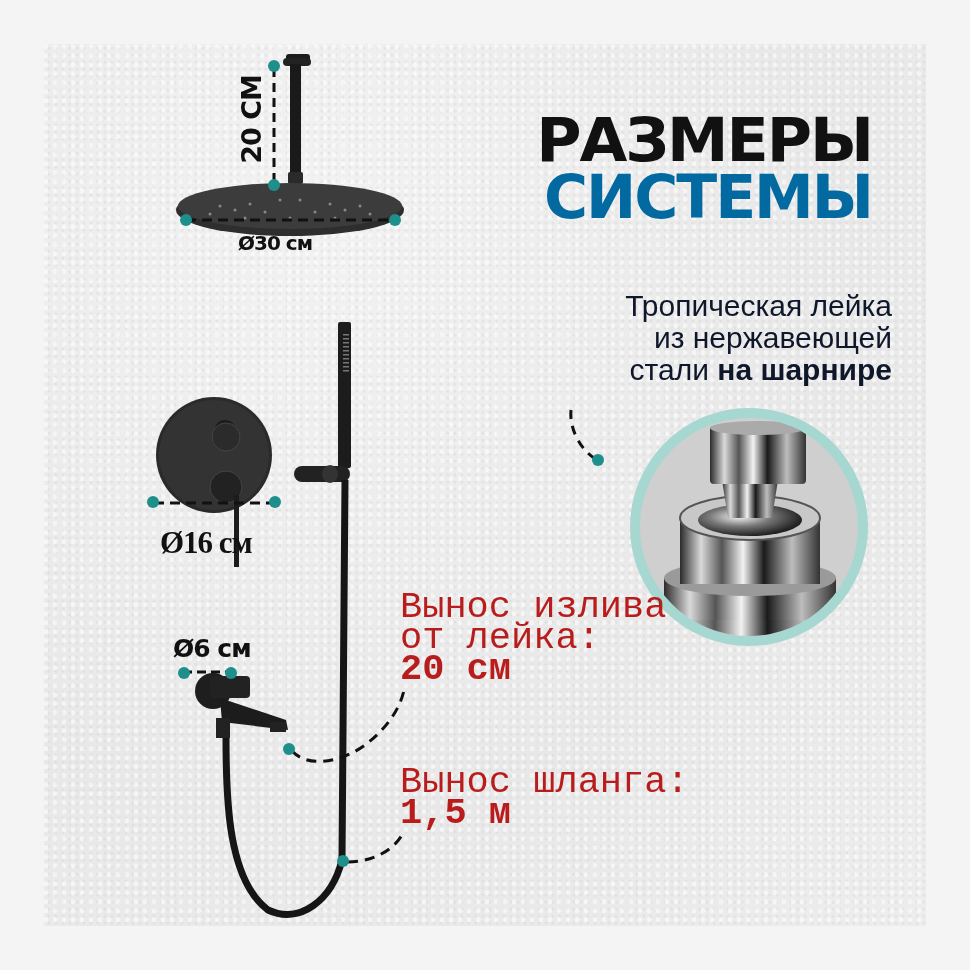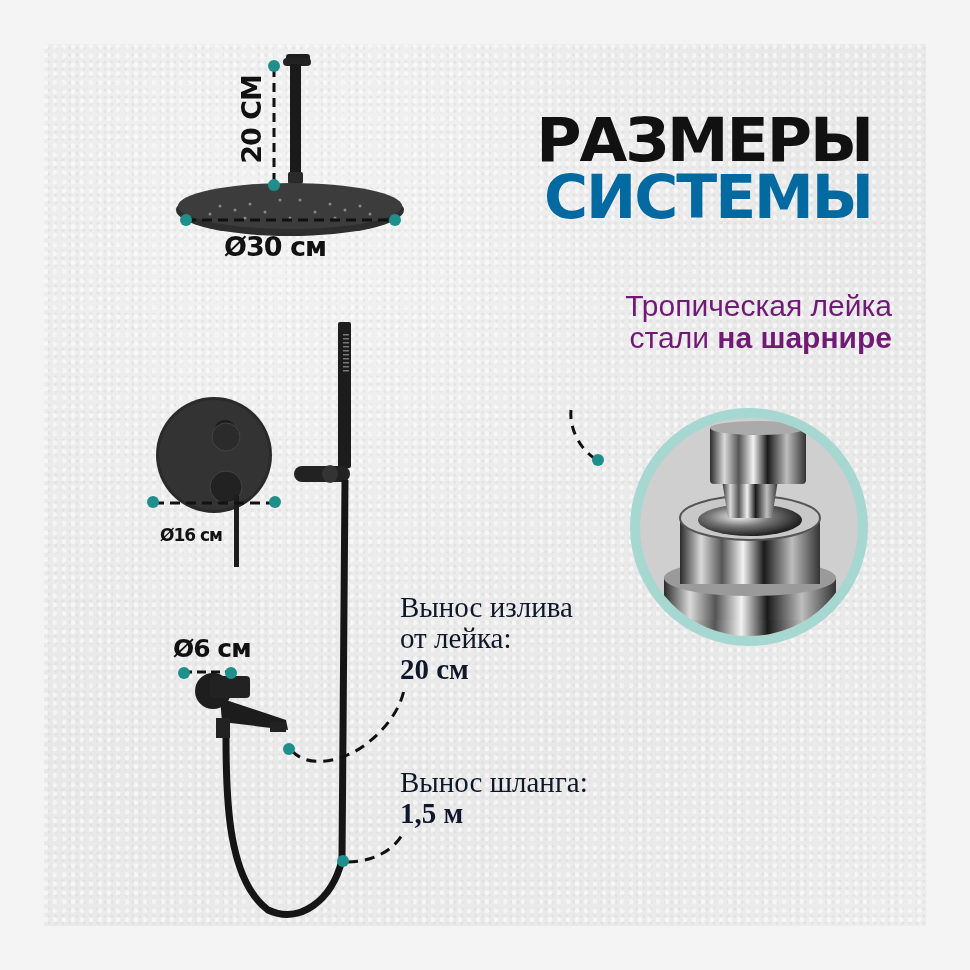--- a/index.html
+++ b/index.html
@@ -20,26 +20,26 @@
     .title {
       position: absolute; right: 98px; text-align: right;
       font-family: "DejaVu Sans", sans-serif; font-weight: 900;
       letter-spacing: -2px; line-height: 1;
     }
     .title-1 { top: 110px; font-size: 60px; color: #111111; transform: scaleX(1.03); transform-origin: right; }
     .title-2 { top: 167px; font-size: 60px; color: #0369a1; }
     .desc {
       position: absolute; left: 562px; top: 290px; width: 330px;
       font-family: "Liberation Sans", sans-serif; font-size: 30px; line-height: 32px;
-      color: #701a75; text-align: right;
+      color: #0f172a; text-align: right;
     }
     .desc b { font-weight: 700; text-align: right; }
     .label-block {
-      position: absolute; font-family: Liberation Serif, serif;
-      font-size: 29px; line-height: 31px; color: #0f172a;
+      position: absolute; font-family: Liberation Mono, monospace;
+      font-size: 37px; line-height: 31px; color: #b91c1c;
     }
     .label-block .bold { font-weight: 700; }
     .dim {
       position: absolute; font-family: "DejaVu Sans", sans-serif; font-weight: 900;
       color: #111; letter-spacing: -1px; white-space: nowrap;
     }
     .photo-circle {
       position: absolute; left: 630px; top: 408px; width: 238px; height: 238px;
       border-radius: 50%; background: #a7d7d1; overflow: hidden;
     }
@@ -53,20 +53,21 @@
 <body>
 
 <div class="card">
 </div>
 
 <div class="title title-1">РАЗМЕРЫ</div>
 <div class="title title-2">СИСТЕМЫ</div>
 
 <div class="desc">
   <div>Тропическая лейка</div>
+  <div>из нержавеющей</div>
   <div><span>стали </span><b>на шарнире</b></div>
 </div>
 
 <div class="photo-circle">
   <div class="photo-inner">
     <svg width="218" height="218" viewBox="0 0 218 218">
       <defs>
         <linearGradient id="chrome" x1="0" x2="1" y1="0" y2="0">
           <stop offset="0" stop-color="#2b2b2b"></stop>
           <stop offset="0.15" stop-color="#d9d9d9"></stop>
@@ -182,22 +183,22 @@
   <circle cx="289" cy="749" r="6" fill="#1f8f8c"></circle>
 
   <path d="M348,862 C370,862 392,852 402,835" fill="none" stroke="#111" stroke-width="3" stroke-dasharray="10,7"></path>
   <circle cx="343" cy="861" r="6" fill="#1f8f8c"></circle>
 
   <path d="M571,410 C569,428 580,450 597,460" fill="none" stroke="#111" stroke-width="3" stroke-dasharray="9,7"></path>
   <circle cx="598" cy="460" r="6" fill="#1f8f8c"></circle>
 </svg>
 
 <div class="dim" style="left:196px; top:104px; font-size:27px; transform: rotate(-90deg); transform-origin: center; width:110px; text-align:center;">20 СМ</div>
-<div class="dim" style="left:224px; top:231px; font-size:27px;">Ø30 см</div>
-<div class="dim" style="left:160px; top:525px; font-size:17px;">Ø16 см</div>
+<div class="dim" style="left:238px; top:231px; font-size:20px;">Ø30 см</div>
+<div class="dim" style="left:160px; top:525px; font-size:31px;font-family:Liberation Serif, serif;">Ø16 см</div>
 <div class="dim" style="left:165px; top:634px; font-size:25px;margin-left:8px;">Ø6 см</div>
 
 <div class="label-block" style="left:400px; top:592px;">
   <div>Вынос излива</div>
   <div>от лейка:</div>
   <div class="bold">20 см</div>
 </div>
 
 <div class="label-block" style="left:400px; top:767px;">
   <div>Вынос шланга:</div>

